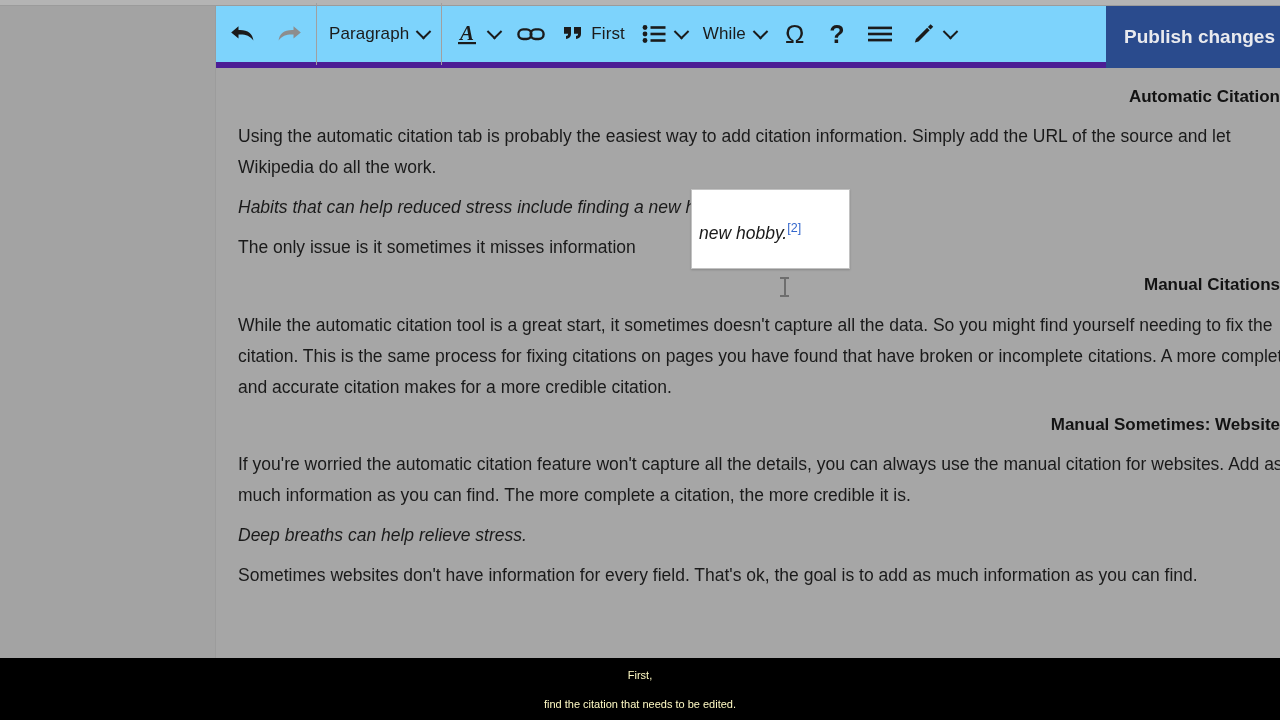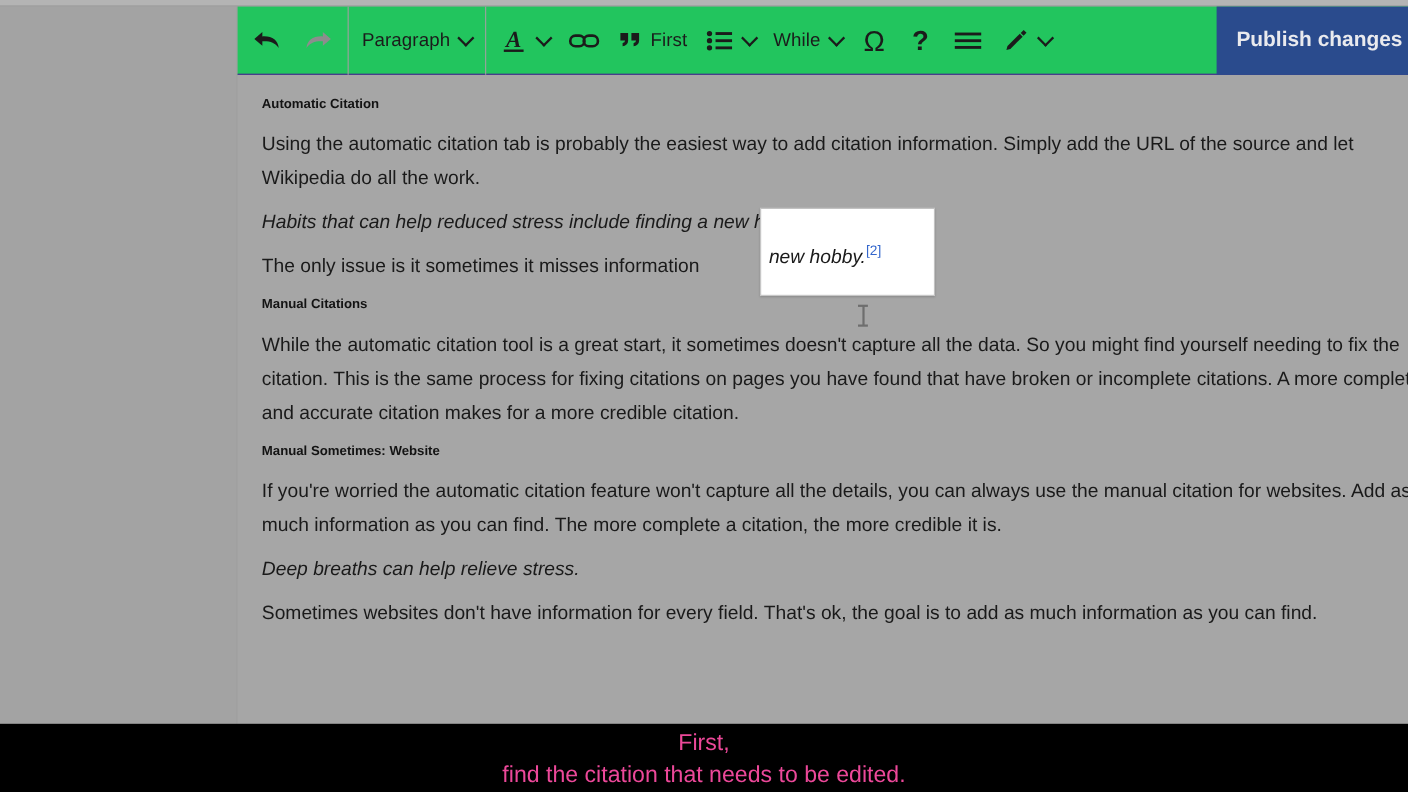--- a/index.html
+++ b/index.html
@@ -46,23 +46,24 @@
     top: 6px; left: 215px;
     width: 1px; height: 652px;
     background: #9c9c9c;
   }
 
   
   .toolbar {
     position: absolute;
     top: 6px; left: 216px;
     width: 1064px; height: 62px;
-    background: #22c55e;
-    display: flex;
-    border-bottom: 1px solid #4c1d95;
+    background: #7dd3fc;
+    display: flex;
+    align-items: center;
+    border-bottom: 6px solid #4c1d95;
   }
   .tb-group {
     display: flex;
     align-items: center;
     height: 62px;
     border-right: 1px solid #a0a0a0;
     padding: 0 4px;
   }
   .tb-group.no-div { border-right: none; }
 
@@ -114,26 +115,27 @@
   
   .doc {
     position: absolute;
     top: 69px; left: 216px;
     width: 1064px; height: 589px;
     background: #a6a6a6;
     overflow: hidden;
     padding: 18px 0 0 22px;
   }
   .doc h3 {
-    font-size: 12px;
+    font-size: 17px;
     font-weight: bold;
     color: #131313;
     margin: 12px 0 14px 0;
     line-height: 1.2;
     white-space: nowrap;
+    text-align: right;
   }
   .doc h3:first-child { margin-top: 0; }
   .doc p {
     font-size: 17.5px;
     color: #1a1a1a;
     line-height: 31px;
     margin: 0 0 9px 0;
     width: 1072px;
   }
   .doc p.em { font-style: italic; }
@@ -191,22 +193,22 @@
     left: 0; top: 658px;
     width: 1280px; height: 62px;
     background: #000000;
     display: flex;
     flex-direction: column;
     align-items: center;
     justify-content: center;
     padding-top: 2px;
   }
   .caption-line {
-    color: #ec4899;
-    font-size: 21px;
+    color: #fef9c3;
+    font-size: 11px;
     line-height: 29px;
     text-align: center;
     white-space: nowrap;
   }
 </style>
 </head>
 <body>
 
 <div id="screen">
 

